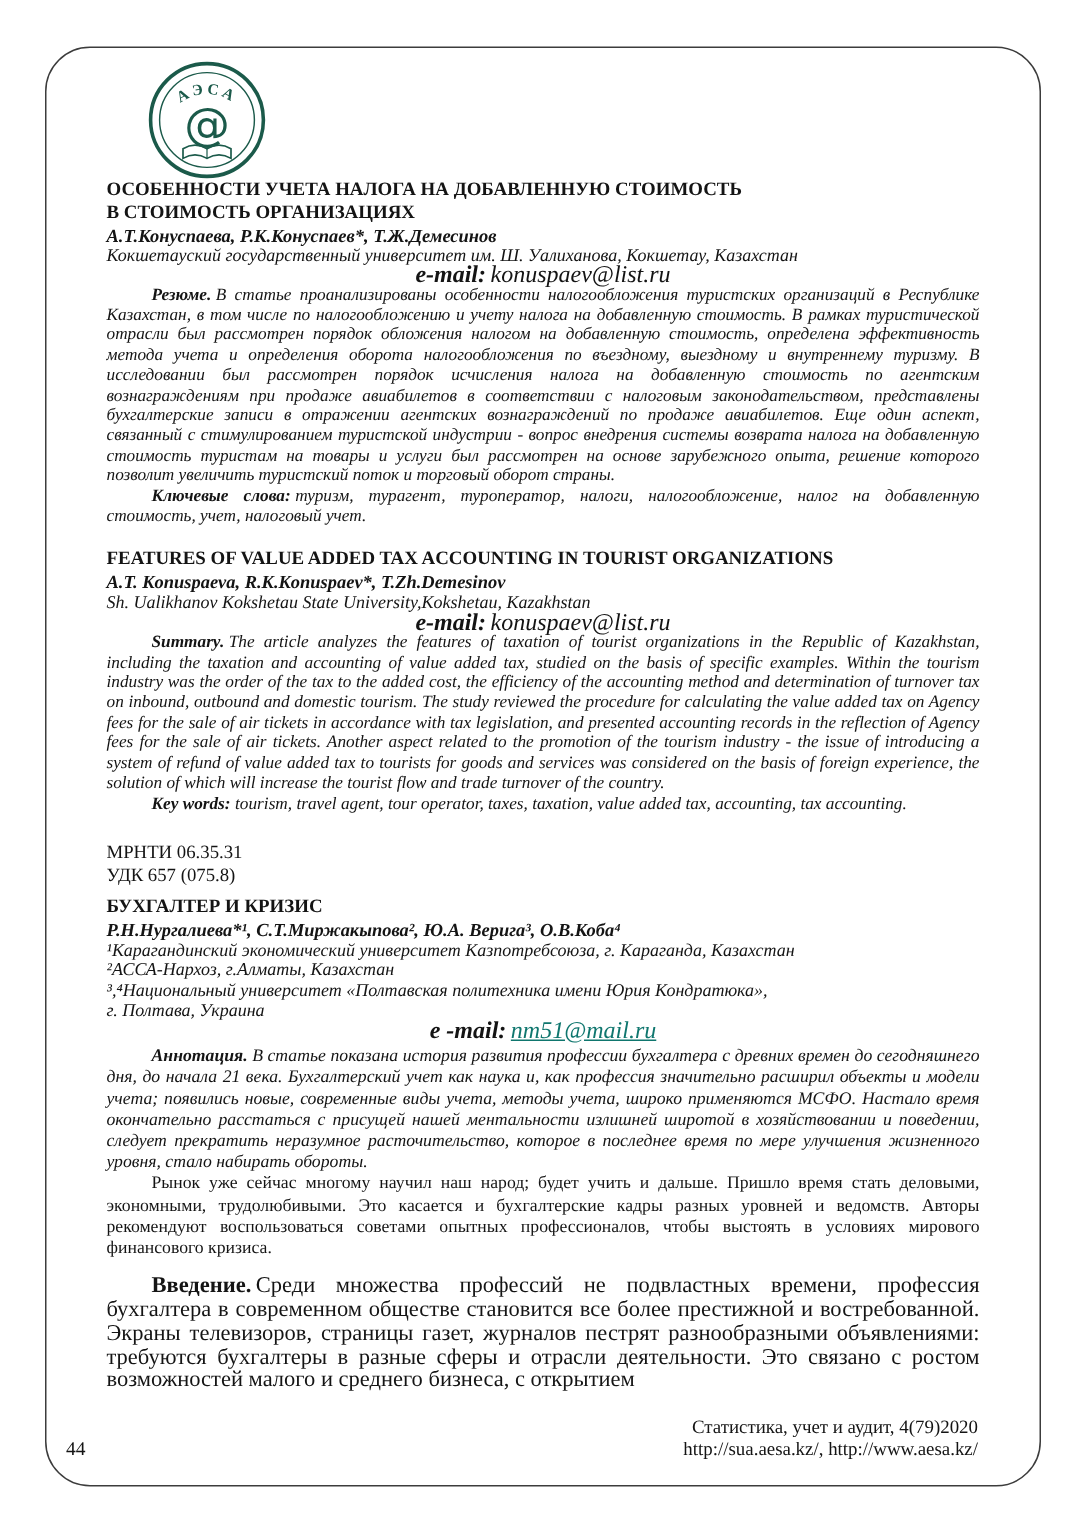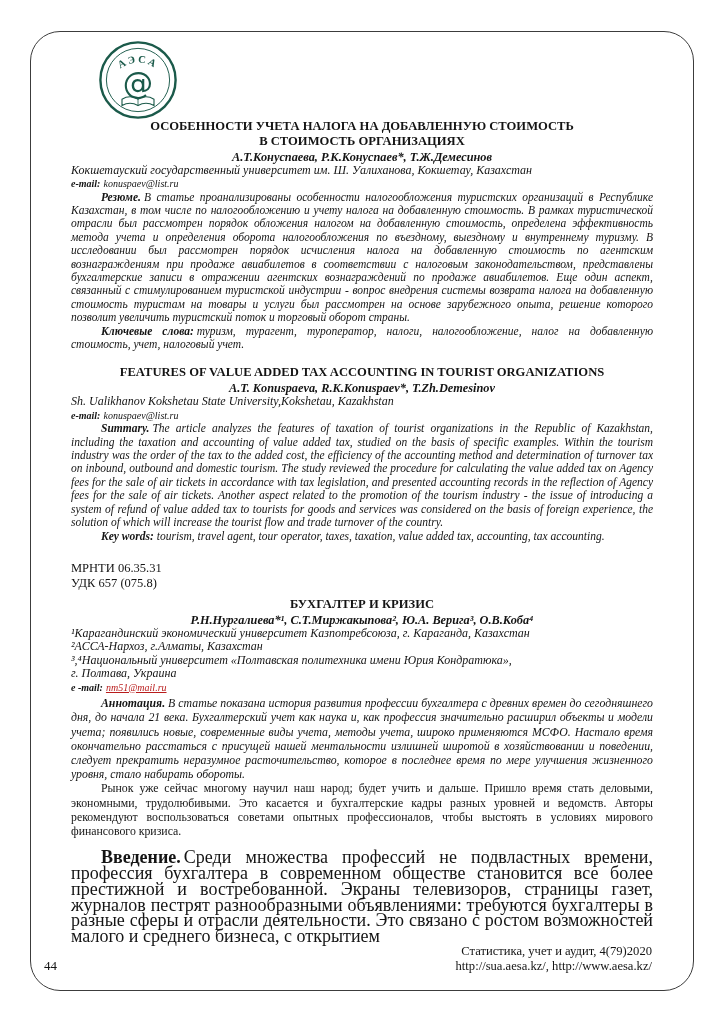--- a/index.html
+++ b/index.html
@@ -24,33 +24,33 @@
     width: 80px; height: 80px;
     color: #1b5a4a;
   }
   .content {
     position: absolute;
     left: 71px; top: 119px;
     width: 582px;
   }
   .title-line {
     font-size: 12.6px; font-weight: bold;
-    text-align: center; line-height: 14.8px;
+    text-align: left; line-height: 14.8px;
   }
   .authors {
     font-size: 12.3px; font-weight: bold; font-style: italic;
-    text-align: center; line-height: 14px; margin-top: 1px;
+    text-align: left; line-height: 14px; margin-top: 1px;
   }
   .affil {
     font-size: 12px; font-style: italic;
     text-align: left; line-height: 13.5px;
   }
   .email-line {
-    font-size: 10px; font-style: italic;
-    text-align: left; line-height: 13.5px;
+    font-size: 16px; font-style: italic;
+    text-align: center; line-height: 13.5px;
   }
   .email-line .lead { font-weight: bold; }
   .lead { font-weight: bold; margin-right: 3px; }
   .abstract {
     font-size: 11.5px; font-style: italic;
     text-align: justify; text-indent: 30px;
     line-height: 13.4px;
   }
   .abstract2 {
     font-size: 11.8px; font-style: italic;
@@ -59,26 +59,26 @@
   }
   .plain-para {
     font-size: 11.8px;
     text-align: justify; text-indent: 30px;
     line-height: 14.2px;
   }
   .codes {
     font-size: 12.5px; font-weight: normal; line-height: 15px;
   }
   .body-para {
-    font-size: 18px;
+    font-size: 15px;
     text-align: justify; text-indent: 30px;
     line-height: 15.8px;
   }
   .link {
-    color: #b91c1c;
+    color: #0f766e;
     text-decoration: underline;
   }
   .sp14 { height: 14px; }
   .sp18 { height: 18px; }
   .sp6  { height: 6px; }
   .sp12 { height: 12px; }
   .sp2  { height: 2px; }
   .footer {
     position: absolute;
     left: 44px; top: 944px;

